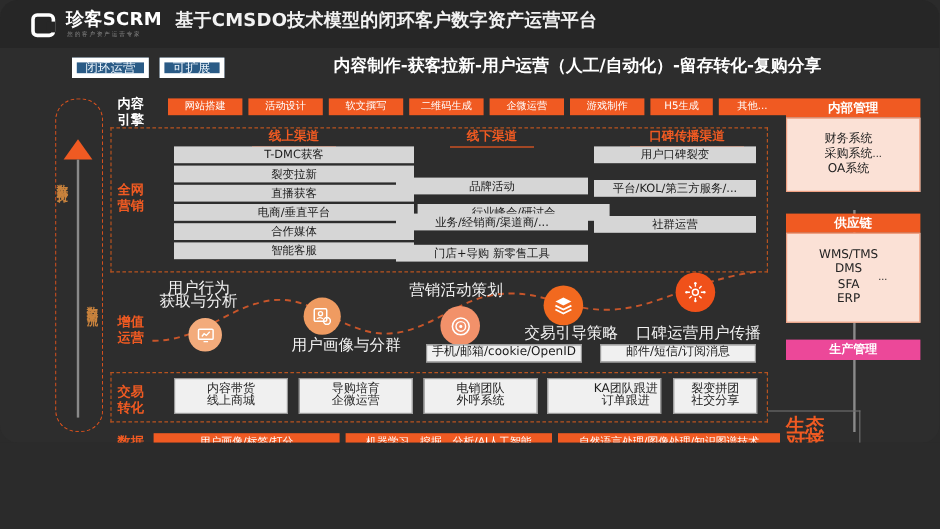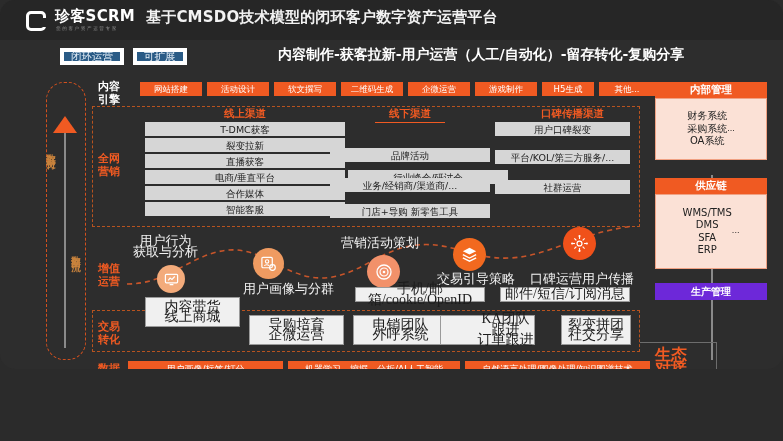--- a/index.html
+++ b/index.html
@@ -29,36 +29,36 @@
   .vtext{position:absolute;color:#e8933f;font-size:9.5px;font-weight:bold;letter-spacing:2px;
          writing-mode:vertical-rl;text-orientation:upright;white-space:nowrap;}
   #vt-deliver{left:44px;top:146px;color:#c9833d;}
   #vt-return{left:69px;top:248px;color:#c9833d;}
 
   .leftlabel{position:absolute;color:#f05a22;font-size:11px;font-weight:bold;line-height:13px;text-align:center;white-space:nowrap;}
 
   
   .obar{position:absolute;background:#f05a22;color:#fff;font-size:8.5px;display:flex;align-items:center;justify-content:center;text-align:center;line-height:10px;}
   .graybox{position:absolute;background:#d6d6d6;color:#1c1c1c;font-size:9.5px;display:flex;align-items:center;justify-content:center;text-align:center;line-height:11px;}
-  .whitebox{position:absolute;background:#f0f0f0;color:#1c1c1c;font-size:14px;display:flex;align-items:center;justify-content:center;text-align:center;line-height:10.5px;border:1px solid #9a9a9a;box-sizing:border-box;font-family:Liberation Serif, serif;}
+  .whitebox{position:absolute;background:#f0f0f0;color:#1c1c1c;font-size:10px;display:flex;align-items:center;justify-content:center;text-align:center;line-height:10.5px;border:1px solid #9a9a9a;box-sizing:border-box;}
   .colhead{position:absolute;color:#f05a22;font-size:10.5px;font-weight:bold;text-align:center;border-bottom:1.5px solid #f05a22;padding-bottom:1px;}
 
   
   #zone-marketing{position:absolute;left:92px;top:106px;width:546px;height:119px;border:1px dashed #b8531f;}
   #zone-trade{position:absolute;left:92px;top:310px;width:546px;height:40px;border:1px dashed #b8531f;}
 
   
   .cicon{position:absolute;border-radius:50%;display:flex;align-items:center;justify-content:center;}
   .cicon svg{display:block;}
   .clabel{position:absolute;color:#f2f2f2;font-size:13px;text-align:center;line-height:11px;white-space:nowrap;}
 
   
   .rpanel-head{position:absolute;background:#f05a22;color:#fff;font-size:10.5px;font-weight:bold;display:flex;align-items:center;justify-content:center;}
   .rpanel-body{position:absolute;background:#fbe1d6;color:#222;font-size:10px;text-align:center;line-height:12.5px;display:flex;align-items:center;justify-content:center;border:1px solid #f0a183;box-sizing:border-box;}
-  .rbar{position:absolute;background:#6d28d9;color:#fff;font-size:10px;font-weight:bold;text-align:center;line-height:12px;display:flex;align-items:center;justify-content:center;}
+  .rbar{position:absolute;background:#ec4899;color:#fff;font-size:10px;font-weight:bold;text-align:center;line-height:12px;display:flex;align-items:center;justify-content:center;}
   #right-connector{position:absolute;left:711px;top:175px;width:2px;height:185px;background:#8a8a8a;}
   #eco-label{position:absolute;left:655px;top:348px;color:#f05a22;font-size:16px;font-weight:bold;line-height:14px;text-align:center;}
   #eco-bracket{position:absolute;left:640px;top:342px;width:76px;height:44px;border:1px solid #6d6d6d;border-left:none;}
 
   
   #footer{position:absolute;left:0;top:404px;width:783px;height:37px;background:#2b2b2b;border-top:1px solid #3a3a3a;}
   #flogo1sub{left:672px;top:410px;font-size:5px;color:#cfcfcf;font-style:normal;letter-spacing:1px;}
 </style>
 </head>
 <body>
@@ -187,24 +187,24 @@
   </div>
   <div class="clabel" style="left:530px;top:273px;">口碑运营用户传播</div>
 
   <div class="whitebox" style="left:355px;top:287px;width:130px;height:15px;">手机/邮箱/cookie/OpenID</div>
   <div class="whitebox" style="left:500px;top:287px;width:130px;height:15px;">邮件/短信/订阅消息</div>
 
   <div id="zone-trade"></div>
   <div class="leftlabel" style="left:98px;top:320px;">
     <span>交易</span><br><span>转化</span>
   </div>
-  <div class="whitebox" style="left:145px;top:297px;width:95px;height:30px;text-align:right;">内容带货<br>线上商城</div>
+  <div class="whitebox" style="left:145px;top:315px;width:95px;height:30px;text-align:right;">内容带货<br>线上商城</div>
   <div class="whitebox" style="left:249px;top:315px;width:95px;height:30px;">导购培育<br>企微运营</div>
   <div class="whitebox" style="left:353px;top:315px;width:95px;height:30px;">电销团队<br>外呼系统</div>
-  <div class="whitebox" style="left:440px;top:315px;width:95px;height:30px;padding-left:36px;">KA团队跟进<br>订单跟进</div>
+  <div class="whitebox" style="left:456px;top:315px;width:95px;height:30px;padding-left:36px;">KA团队跟进<br>订单跟进</div>
   <div class="whitebox" style="left:561px;top:315px;width:70px;height:30px;">裂变拼团<br>社交分享</div>
 
   <div class="leftlabel" style="left:98px;top:362px;">
     <span>数据</span><br><span>驱动</span>
   </div>
   <div class="obar" style="left:128px;top:361px;width:155px;height:15px;font-size:9px;">用户画像/标签/打分</div>
   <div class="obar" style="left:288px;top:361px;width:172px;height:15px;font-size:9px;">机器学习、挖掘、分析/AI人工智能</div>
   <div class="obar" style="left:98px;top:379px;width:552px;height:18px;font-size:12px;font-weight:bold;">CDP 数据资产运营平台</div>
   <div class="obar" style="left:465px;top:361px;width:185px;height:15px;font-size:9px;">自然语言处理/图像处理/知识图谱技术</div>
 

